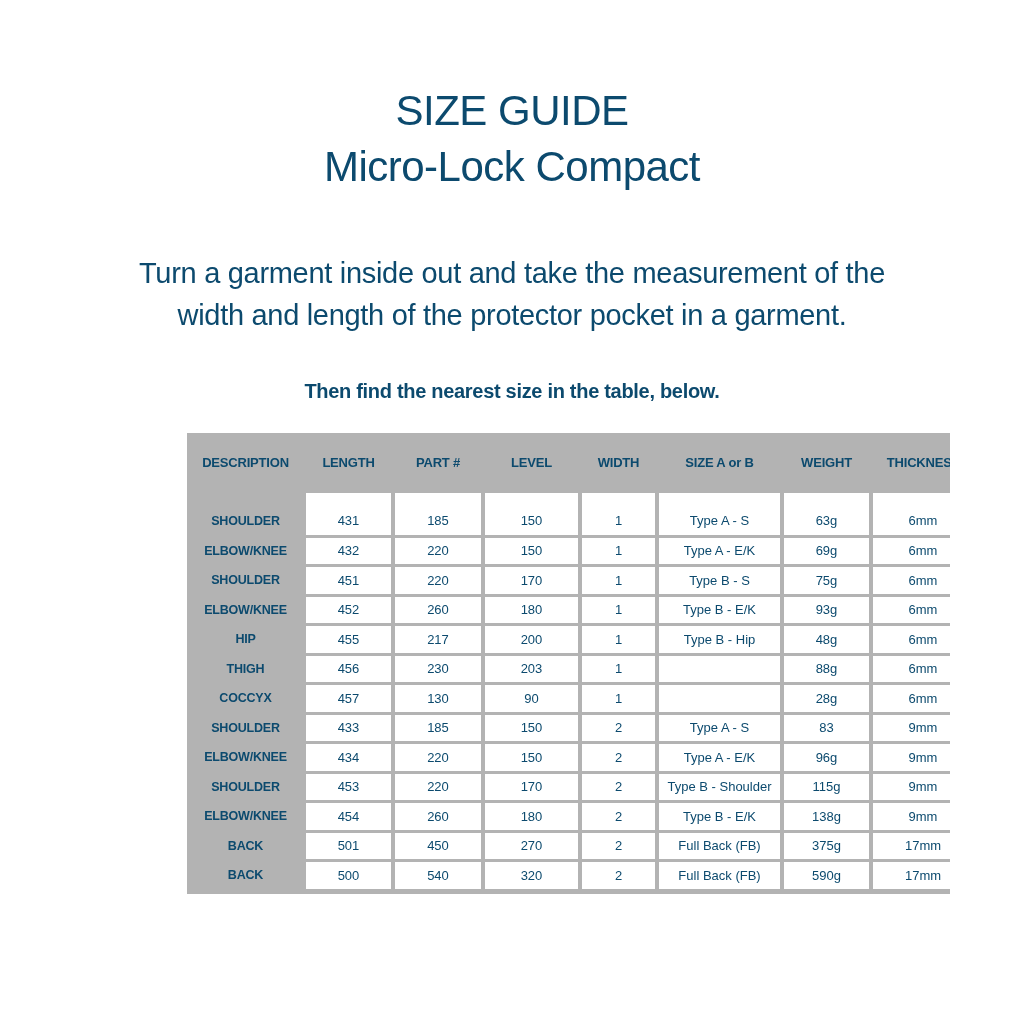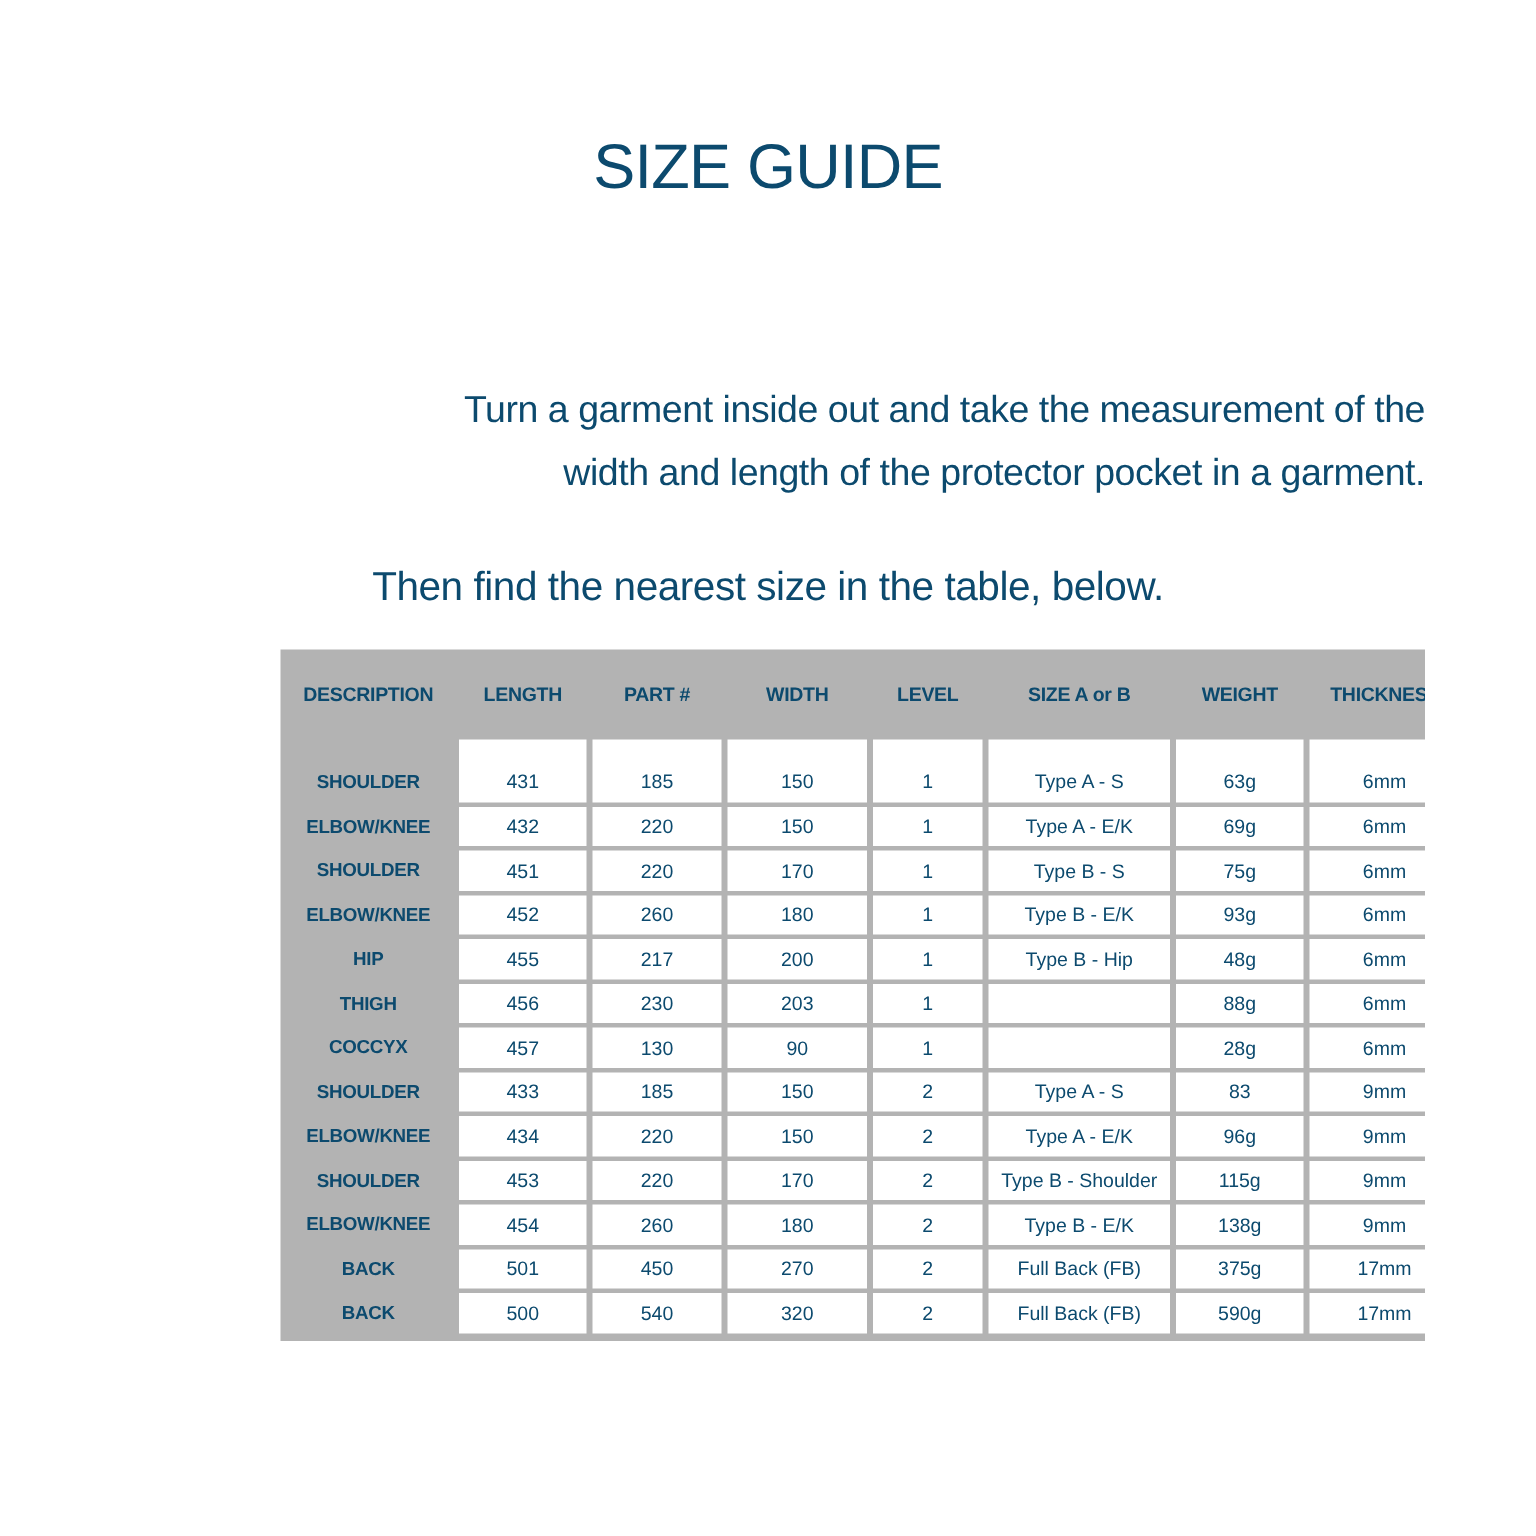--- a/index.html
+++ b/index.html
@@ -20,28 +20,28 @@
     letter-spacing:-0.5px;
   }
   .subtitle {
     position:absolute; top:146px; left:0; width:100%;
     text-align:center;
     font-size:42px; line-height:42px; font-weight:400;
     letter-spacing:-0.5px;
   }
   .intro {
     position:absolute; top:252px; left:0; width:100%;
-    text-align:right;
-    font-size:25px; line-height:42px; font-weight:400;
+    text-align:center;
+    font-size:29px; line-height:42px; font-weight:400;
     letter-spacing:-0.3px;
   }
   .find-size {
     position:absolute; top:376px; left:0; width:100%;
     text-align:center;
-    font-size:27px; line-height:30px; font-weight:400;
+    font-size:20px; line-height:30px; font-weight:700;
     letter-spacing:-0.3px;
   }
   .size-table {
     position:absolute; left:113px; top:433px;
     display:grid;
     grid-template-columns:117px 89px 90px 97px 77px 125px 89px 105px;
     grid-template-rows:58px 45px repeat(12, 29.5px);
     background:#b3b3b3;
     padding-bottom:4px;
   }
@@ -69,31 +69,32 @@
   
   .size-table > div:nth-child(8n) .box { margin-right:3px; }
   
   .first-row { padding-top:14px; }
 </style>
 </head>
 <body>
 
 <div class="page">
   <div class="title">SIZE GUIDE</div>
+  <div class="subtitle">Micro-Lock Compact</div>
   <div class="intro">
     <div>Turn a garment inside out and take the measurement of the</div>
     <div>width and length of the protector pocket in a garment.</div>
   </div>
   <div class="find-size">Then find the nearest size in the table, below.</div>
   <div class="size-table">
       <div class="th">DESCRIPTION</div>
       <div class="th">LENGTH</div>
       <div class="th">PART #</div>
+      <div class="th">LEVEL</div>
       <div class="th">WIDTH</div>
-      <div class="th">LEVEL</div>
       <div class="th">SIZE A or B</div>
       <div class="th">WEIGHT</div>
       <div class="th">THICKNESS</div>
       <div class="desc first-row">SHOULDER</div>
       <div class="cell">
         <div class="box first-row">431</div>
       </div>
       <div class="cell">
         <div class="box first-row">185</div>
       </div>

